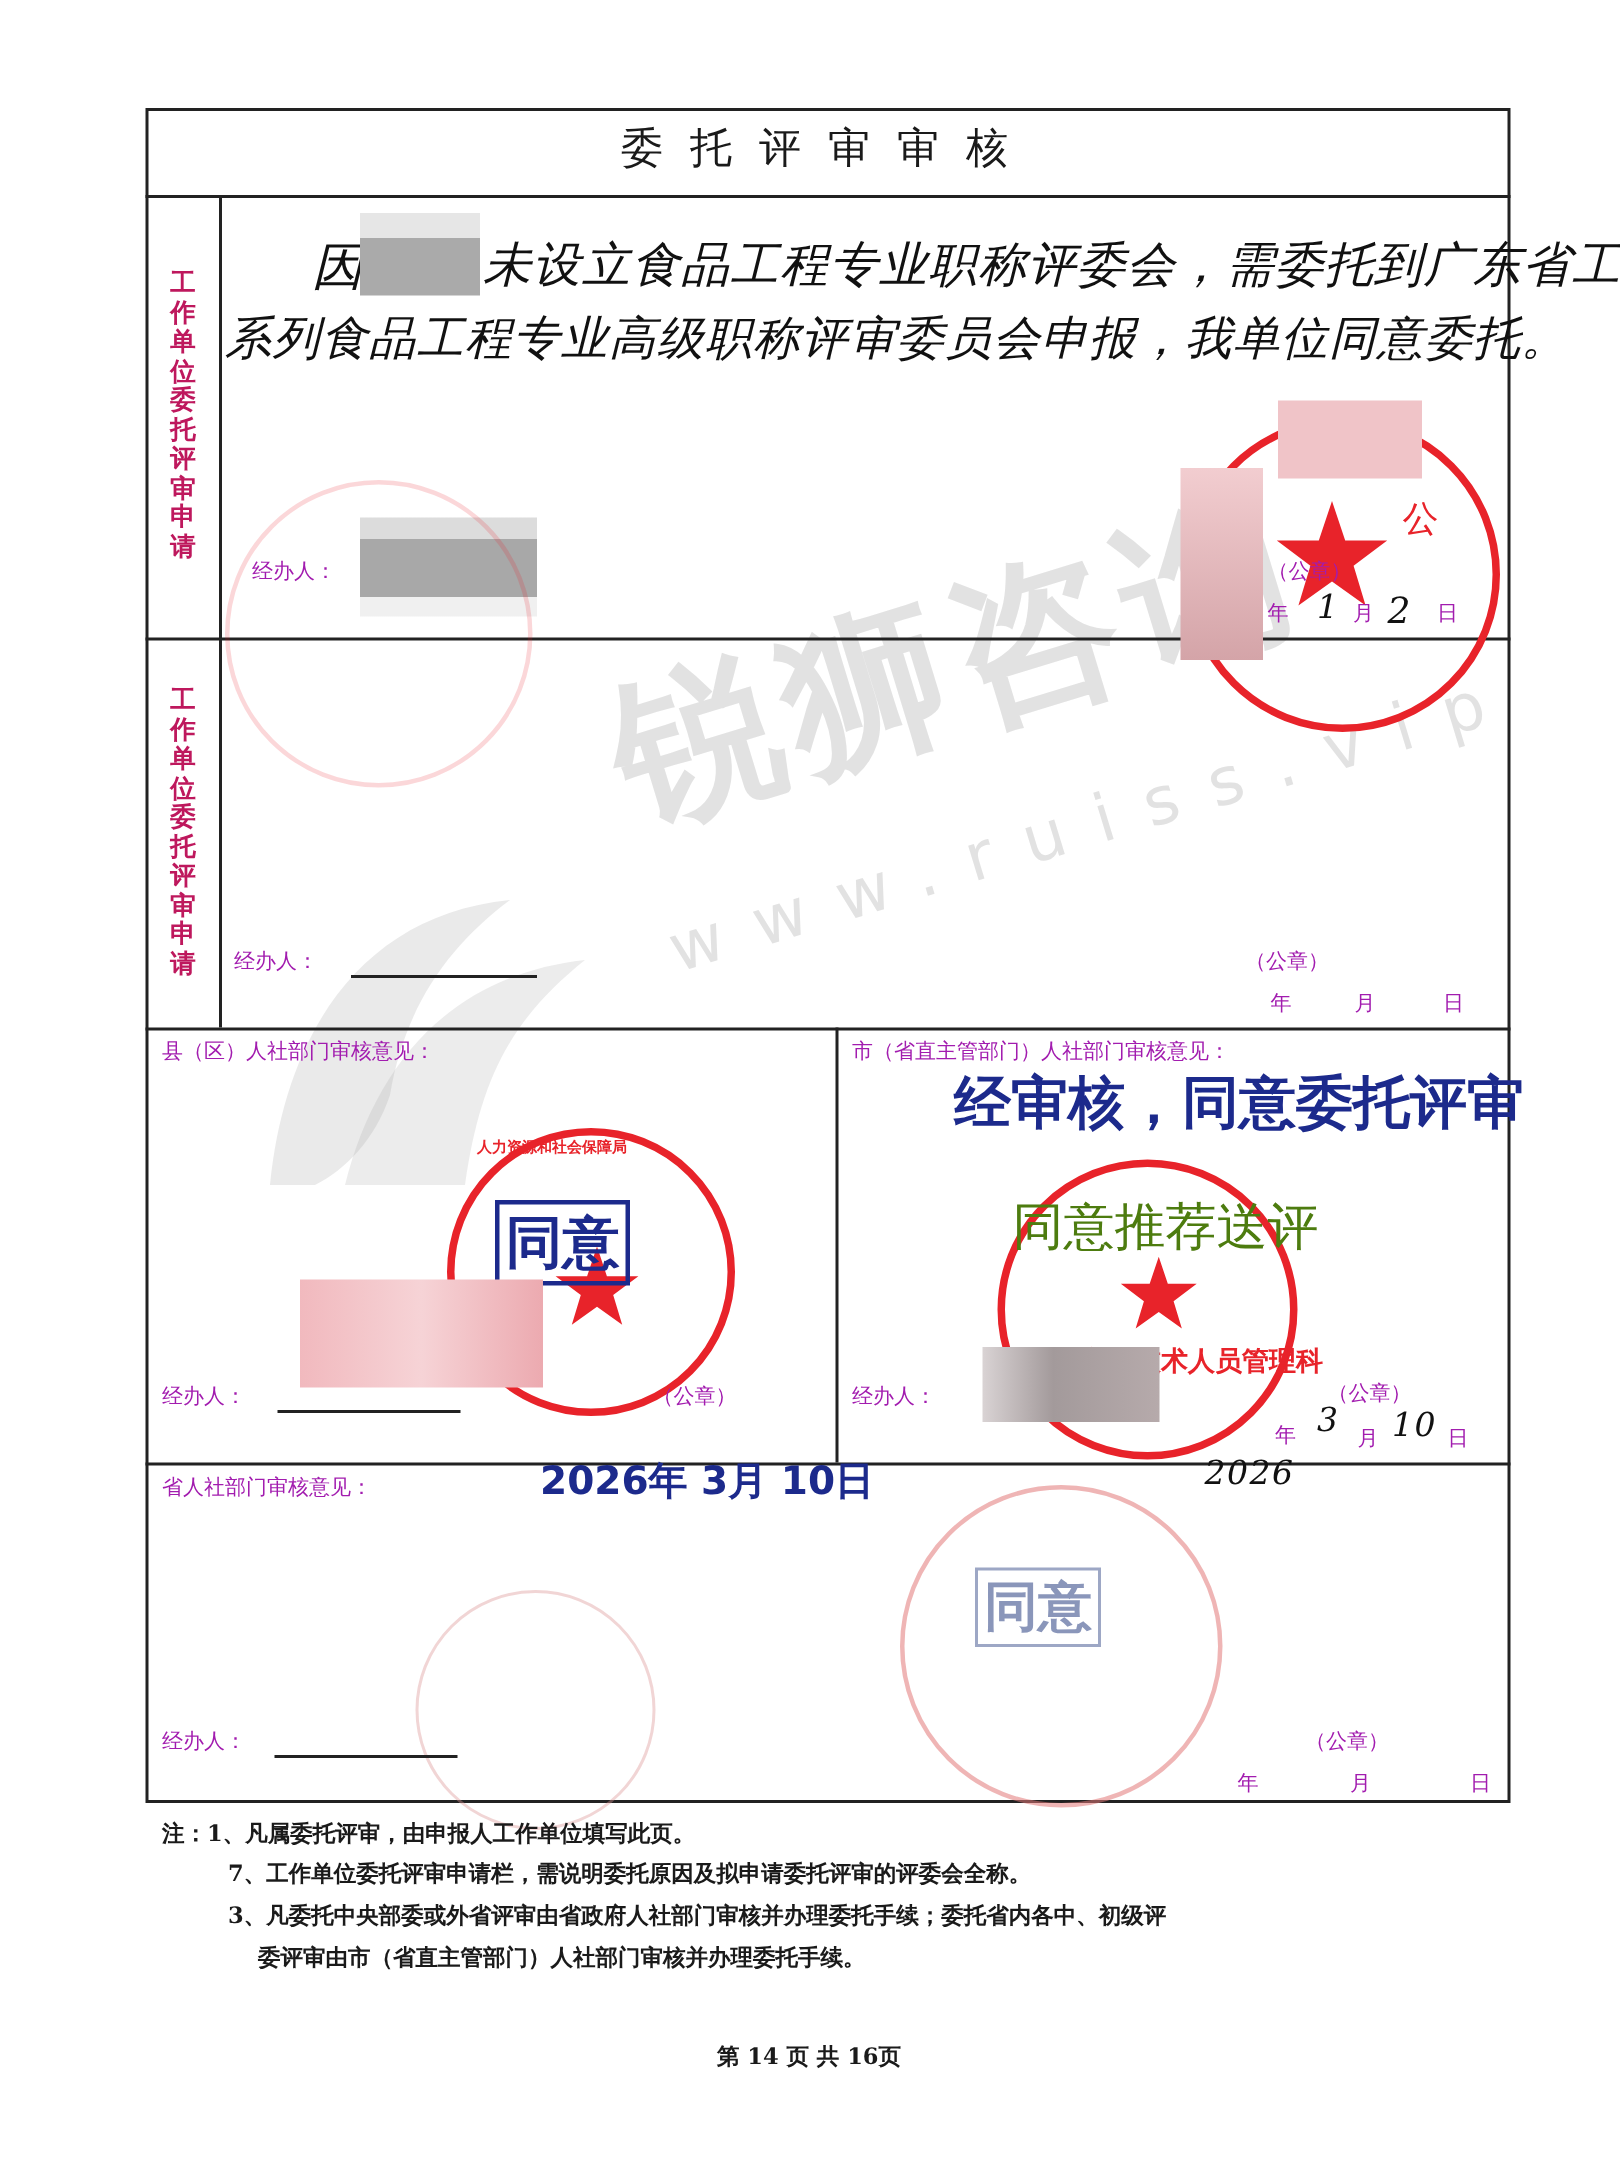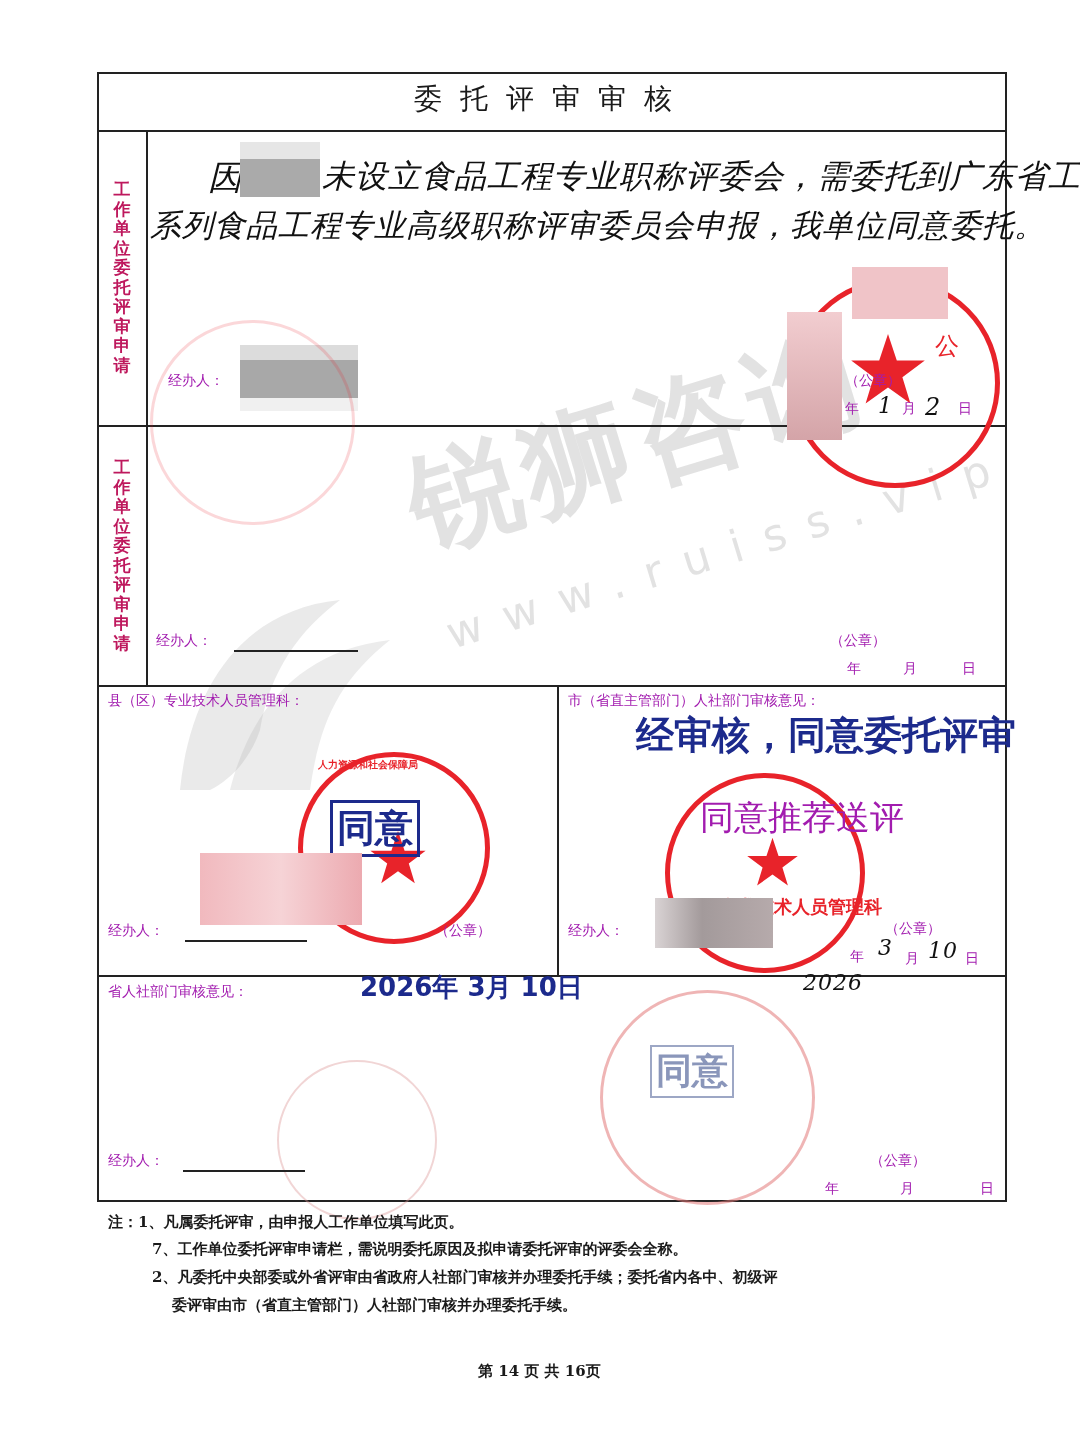--- a/index.html
+++ b/index.html
@@ -81,40 +81,40 @@
 <div class="stamp" style="left:150px; top:320px; width:205px; height:205px; border:3px solid rgba(232,35,42,0.18);"></div>
 
 <div class="vlabel" style="left:110px; top:458px;">工作单位委托评审申请</div>
 <div class="label" style="left:156px; top:632px;">经办人：</div>
 <div class="uline" style="left:234px; top:650px; width:124px;"></div>
 <div class="label" style="left:830px; top:632px;">（公章）</div>
 <div class="label" style="left:847px; top:660px;">年</div>
 <div class="label" style="left:903px; top:660px;">月</div>
 <div class="label" style="left:962px; top:660px;">日</div>
 
-<div class="label" style="left:108px; top:692px;">县（区）专业技术人员管理科：</div>
+<div class="label" style="left:108px; top:692px;">县（区）人社部门审核意见：</div>
 <div class="stamp" style="left:298px; top:752px; width:192px; height:192px; border:5px solid #e8232a;"></div>
 <svg class="abs" style="left:368px; top:828px;" width="60" height="60" viewBox="0 0 100 100">
   <polygon points="50,5 61,38 96,38 68,59 78,92 50,72 22,92 32,59 4,38 39,38" fill="#e8232a"></polygon>
 </svg>
 <div class="label" style="left:318px; top:758px; color:#e8232a; font-size:10px; font-weight:bold;">人力资源和社会保障局</div>
 <div class="bluetxt" style="left:330px; top:800px; font-size:38px; border:3px solid #1c2a8c; padding:0 4px;">同意</div>
 <div class="blur" style="left:200px; top:853px; width:162px; height:72px; background:linear-gradient(90deg, #f1b9be, #f6d3d6 50%, #ecaab0);"></div>
 <div class="label" style="left:108px; top:922px;">经办人：</div>
 <div class="uline" style="left:185px; top:940px; width:122px;"></div>
 <div class="label" style="left:435px; top:922px;">（公章）</div>
 <div class="bluetxt" style="left:360px; top:942px; font-size:26px;margin-top:28px;">2026年 3月 10日</div>
 
 <div class="label" style="left:568px; top:692px;">市（省直主管部门）人社部门审核意见：</div>
 <div class="bluetxt" style="left:636px; top:710px; font-size:38px;">经审核，同意委托评审</div>
 <div class="stamp" style="left:665px; top:773px; width:200px; height:200px; border:5px solid #e8232a;"></div>
 <svg class="abs" style="left:745px; top:835px;" width="55" height="55" viewBox="0 0 100 100">
   <polygon points="50,5 61,38 96,38 68,59 78,92 50,72 22,92 32,59 4,38 39,38" fill="#e8232a"></polygon>
 </svg>
-<div class="bluetxt" style="left:675px; top:795px; font-size:34px; color:#a21caf; font-weight:normal;margin-left:25px;">同意推荐送评</div>
+<div class="bluetxt" style="left:675px; top:795px; font-size:34px; color:#4d7c0f; font-weight:normal;">同意推荐送评</div>
 <div class="label" style="left:720px; top:895px; color:#e8232a; font-size:18px; font-weight:bold;">专业技术人员管理科</div>
 <div class="blur" style="left:655px; top:898px; width:118px; height:50px; background:linear-gradient(90deg, #d9d3d4, #a39a9b 40%, #b6aaab);"></div>
 <div class="label" style="left:568px; top:922px;">经办人：</div>
 <div class="label" style="left:885px; top:920px;">（公章）</div>
 <div class="hand" style="left:803px; top:970px; font-size:22px;">2026</div>
 <div class="label" style="left:850px; top:948px;">年</div>
 <div class="hand" style="left:878px; top:935px; font-size:22px;">3</div>
 <div class="label" style="left:905px; top:950px;">月</div>
 <div class="hand" style="left:928px; top:938px; font-size:22px;">10</div>
 <div class="label" style="left:965px; top:950px;">日</div>
@@ -125,16 +125,16 @@
 <div class="bluetxt" style="left:650px; top:1045px; font-size:36px; color:rgba(60,80,140,0.6); border:2px solid rgba(60,80,140,0.5); padding:0 4px;">同意</div>
 <div class="label" style="left:108px; top:1152px;">经办人：</div>
 <div class="uline" style="left:183px; top:1170px; width:122px;"></div>
 <div class="label" style="left:870px; top:1152px;">（公章）</div>
 <div class="label" style="left:825px; top:1180px;">年</div>
 <div class="label" style="left:900px; top:1180px;">月</div>
 <div class="label" style="left:980px; top:1180px;">日</div>
 
 <div class="note" style="left:108px; top:1213px;">注：1、凡属委托评审，由申报人工作单位填写此页。</div>
 <div class="note" style="left:152px; top:1240px;">7、工作单位委托评审申请栏，需说明委托原因及拟申请委托评审的评委会全称。</div>
-<div class="note" style="left:152px; top:1268px;">2、凡委托中央部委或外省评审由省政府人社部门审核并办理委托手续；委托省内各中、初级评</div>
+<div class="note" style="left:152px; top:1268px;">3、凡委托中央部委或外省评审由省政府人社部门审核并办理委托手续；委托省内各中、初级评</div>
 <div class="note" style="left:172px; top:1296px;">委评审由市（省直主管部门）人社部门审核并办理委托手续。</div>
 
 <div class="note" style="left:478px; top:1362px; font-size:15px;">第 14 页 共 16页</div>
 
 </body></html>

